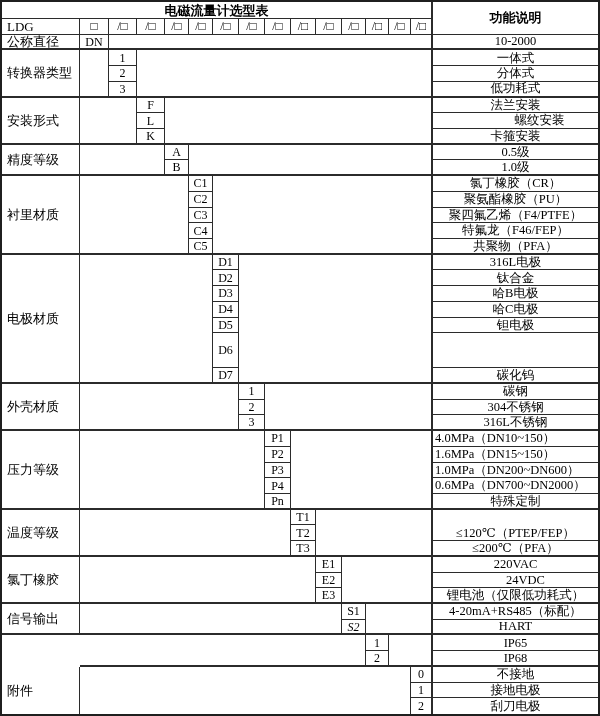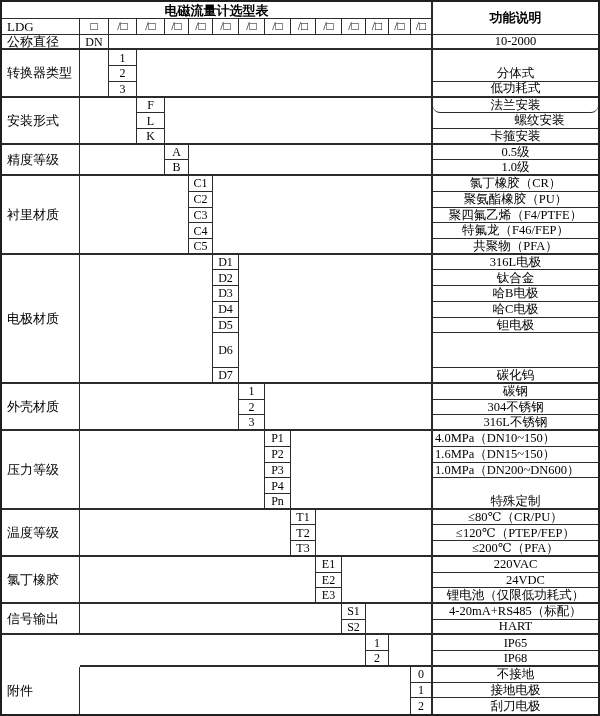--- a/index.html
+++ b/index.html
@@ -50,29 +50,30 @@
     <div class="c code" style="grid-area: 2 / 13 / 3 / 14;">/□</div>
     <div class="c code" style="grid-area: 2 / 14 / 3 / 15;">/□</div>
     <div class="c code thickR" style="grid-area: 2 / 15 / 3 / 16;">/□</div>
     <div class="c label gb" style="grid-area: 3 / 1 / 4 / 2;">公称直径</div>
     <div class="c code gb" style="grid-area: 3 / 2 / 4 / 3;">DN</div>
     <div class="c fn lastcol gb" style="grid-area: 3 / 16 / 4 / 17;">10-2000</div>
     <div class="c thickR gb" style="grid-area: 3 / 3 / 4 / 16;"></div>
     <div class="c label gb" style="grid-area: 4 / 1 / 7 / 2;">转换器类型</div>
     <div class="c  gb" style="grid-area: 4 / 2 / 7 / 3;"></div>
     <div class="c code" style="grid-area: 4 / 3 / 5 / 4;">1</div>
+    <div class="c fn lastcol" style="grid-area: 4 / 16 / 5 / 17;">一体式</div>
     <div class="c code" style="grid-area: 5 / 3 / 6 / 4;">2</div>
     <div class="c fn lastcol" style="grid-area: 5 / 16 / 6 / 17;">分体式</div>
     <div class="c code gb" style="grid-area: 6 / 3 / 7 / 4;">3</div>
     <div class="c fn lastcol gb" style="grid-area: 6 / 16 / 7 / 17;">低功耗式</div>
     <div class="c thickR gb" style="grid-area: 4 / 4 / 7 / 16;"></div>
     <div class="c label gb" style="grid-area: 7 / 1 / 10 / 2;">安装形式</div>
     <div class="c  gb" style="grid-area: 7 / 2 / 10 / 4;"></div>
     <div class="c code" style="grid-area: 7 / 4 / 8 / 5;">F</div>
-    <div class="c fn lastcol" style="grid-area: 7 / 16 / 8 / 17; border-radius: 7px;">法兰安装</div>
+    <div class="c fn lastcol" style="grid-area: 7 / 16 / 8 / 17;">法兰安装</div>
     <div class="c code" style="grid-area: 8 / 4 / 9 / 5;">L</div>
     <div class="c fn lastcol" style="grid-area: 8 / 16 / 9 / 17; padding-left: 48px;">螺纹安装</div>
     <div class="c code gb" style="grid-area: 9 / 4 / 10 / 5;">K</div>
     <div class="c fn lastcol gb" style="grid-area: 9 / 16 / 10 / 17;">卡箍安装</div>
     <div class="c thickR gb" style="grid-area: 7 / 5 / 10 / 16;"></div>
     <div class="c label gb" style="grid-area: 10 / 1 / 12 / 2;">精度等级</div>
     <div class="c  gb" style="grid-area: 10 / 2 / 12 / 5;"></div>
     <div class="c code" style="grid-area: 10 / 5 / 11 / 6;">A</div>
     <div class="c fn lastcol" style="grid-area: 10 / 16 / 11 / 17;">0.5级</div>
     <div class="c code gb" style="grid-area: 11 / 5 / 12 / 6;">B</div>
@@ -119,46 +120,46 @@
     <div class="c thickR gb" style="grid-area: 24 / 9 / 27 / 16;"></div>
     <div class="c label gb" style="grid-area: 27 / 1 / 32 / 2;">压力等级</div>
     <div class="c  gb" style="grid-area: 27 / 2 / 32 / 9;"></div>
     <div class="c code" style="grid-area: 27 / 9 / 28 / 10;">P1</div>
     <div class="c fn lastcol fnleft" style="grid-area: 27 / 16 / 28 / 17;">4.0MPa（DN10~150）</div>
     <div class="c code" style="grid-area: 28 / 9 / 29 / 10;">P2</div>
     <div class="c fn lastcol fnleft" style="grid-area: 28 / 16 / 29 / 17;">1.6MPa（DN15~150）</div>
     <div class="c code" style="grid-area: 29 / 9 / 30 / 10;">P3</div>
     <div class="c fn lastcol fnleft" style="grid-area: 29 / 16 / 30 / 17;">1.0MPa（DN200~DN600）</div>
     <div class="c code" style="grid-area: 30 / 9 / 31 / 10;">P4</div>
+    <div class="c fn lastcol fnleft" style="grid-area: 30 / 16 / 31 / 17;">0.6MPa（DN700~DN2000）</div>
     <div class="c code gb" style="grid-area: 31 / 9 / 32 / 10;">Pn</div>
     <div class="c fn lastcol gb" style="grid-area: 31 / 16 / 32 / 17;">特殊定制</div>
     <div class="c thickR gb" style="grid-area: 27 / 10 / 32 / 16;"></div>
     <div class="c label gb" style="grid-area: 32 / 1 / 35 / 2;">温度等级</div>
     <div class="c  gb" style="grid-area: 32 / 2 / 35 / 10;"></div>
     <div class="c code" style="grid-area: 32 / 10 / 33 / 11;">T1</div>
-    <div class="c fn lastcol" style="grid-area: 32 / 16 / 33 / 17;">≤80℃（CR/PU）</div>
     <div class="c code" style="grid-area: 33 / 10 / 34 / 11;">T2</div>
     <div class="c fn lastcol" style="grid-area: 33 / 16 / 34 / 17;">≤120℃（PTEP/FEP）</div>
     <div class="c code gb" style="grid-area: 34 / 10 / 35 / 11;">T3</div>
     <div class="c fn lastcol gb" style="grid-area: 34 / 16 / 35 / 17;">≤200℃（PFA）</div>
     <div class="c thickR gb" style="grid-area: 32 / 11 / 35 / 16;"></div>
     <div class="c label gb" style="grid-area: 35 / 1 / 38 / 2;">氯丁橡胶</div>
     <div class="c  gb" style="grid-area: 35 / 2 / 38 / 11;"></div>
     <div class="c code" style="grid-area: 35 / 11 / 36 / 12;">E1</div>
     <div class="c fn lastcol" style="grid-area: 35 / 16 / 36 / 17;">220VAC</div>
     <div class="c code" style="grid-area: 36 / 11 / 37 / 12;">E2</div>
     <div class="c fn lastcol" style="grid-area: 36 / 16 / 37 / 17; padding-left: 20px;">24VDC</div>
     <div class="c code gb" style="grid-area: 37 / 11 / 38 / 12;">E3</div>
     <div class="c fn lastcol gb" style="grid-area: 37 / 16 / 38 / 17;">锂电池（仅限低功耗式）</div>
     <div class="c thickR gb" style="grid-area: 35 / 12 / 38 / 16;"></div>
     <div class="c label gb" style="grid-area: 38 / 1 / 40 / 2;">信号输出</div>
     <div class="c  gb" style="grid-area: 38 / 2 / 40 / 12;"></div>
     <div class="c code" style="grid-area: 38 / 12 / 39 / 13;">S1</div>
     <div class="c fn lastcol" style="grid-area: 38 / 16 / 39 / 17;">4-20mA+RS485（标配）</div>
-    <div class="c code gb" style="grid-area: 39 / 12 / 40 / 13;">S2</div>
+    <div class="c code gb" style="grid-area: 39 / 12 / 40 / 13; font-style: italic;">S2</div>
     <div class="c fn lastcol gb" style="grid-area: 39 / 16 / 40 / 17;">HART</div>
     <div class="c thickR gb" style="grid-area: 38 / 13 / 40 / 16;"></div>
     <div class="c  gb" style="grid-area: 40 / 2 / 42 / 13;"></div>
     <div class="c code" style="grid-area: 40 / 13 / 41 / 14;">1</div>
     <div class="c fn lastcol" style="grid-area: 40 / 16 / 41 / 17;">IP65</div>
     <div class="c code gb" style="grid-area: 41 / 13 / 42 / 14;">2</div>
     <div class="c fn lastcol gb" style="grid-area: 41 / 16 / 42 / 17;">IP68</div>
     <div class="c thickR gb" style="grid-area: 40 / 14 / 42 / 16;"></div>
     <div class="c label bottom" style="grid-area: 42 / 1 / 45 / 2;">附件</div>
     <div class="c  bottom" style="grid-area: 42 / 2 / 45 / 15;"></div>

